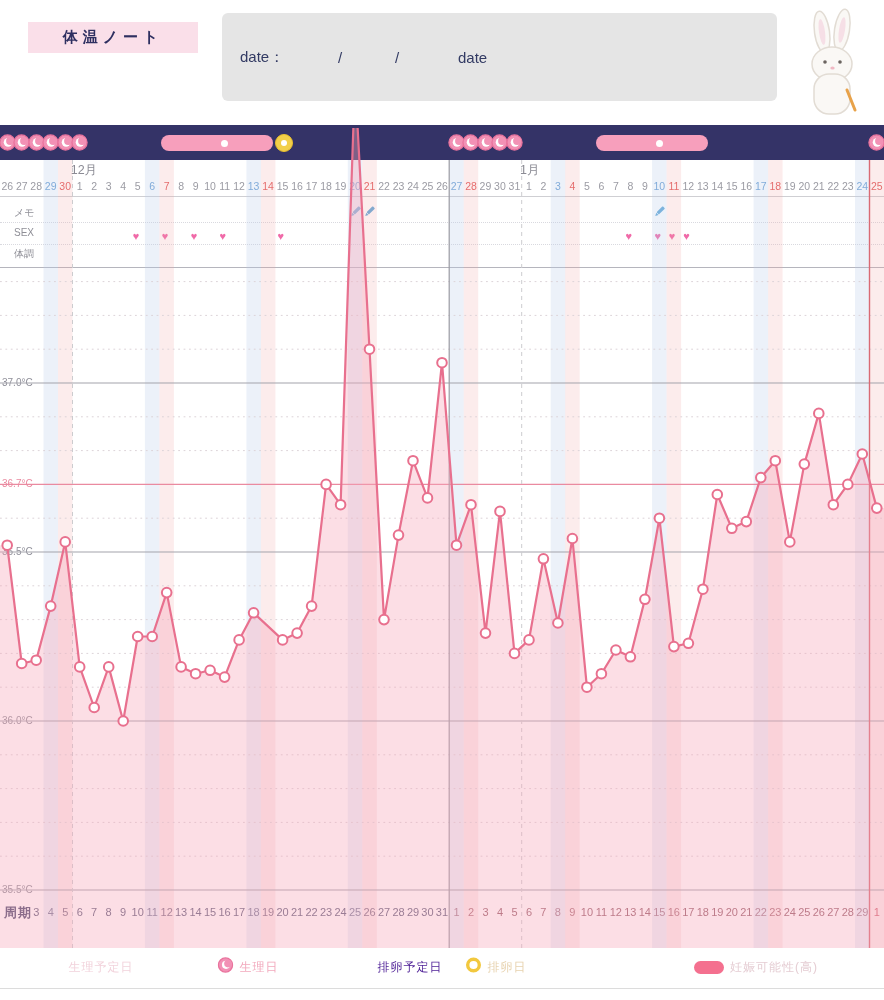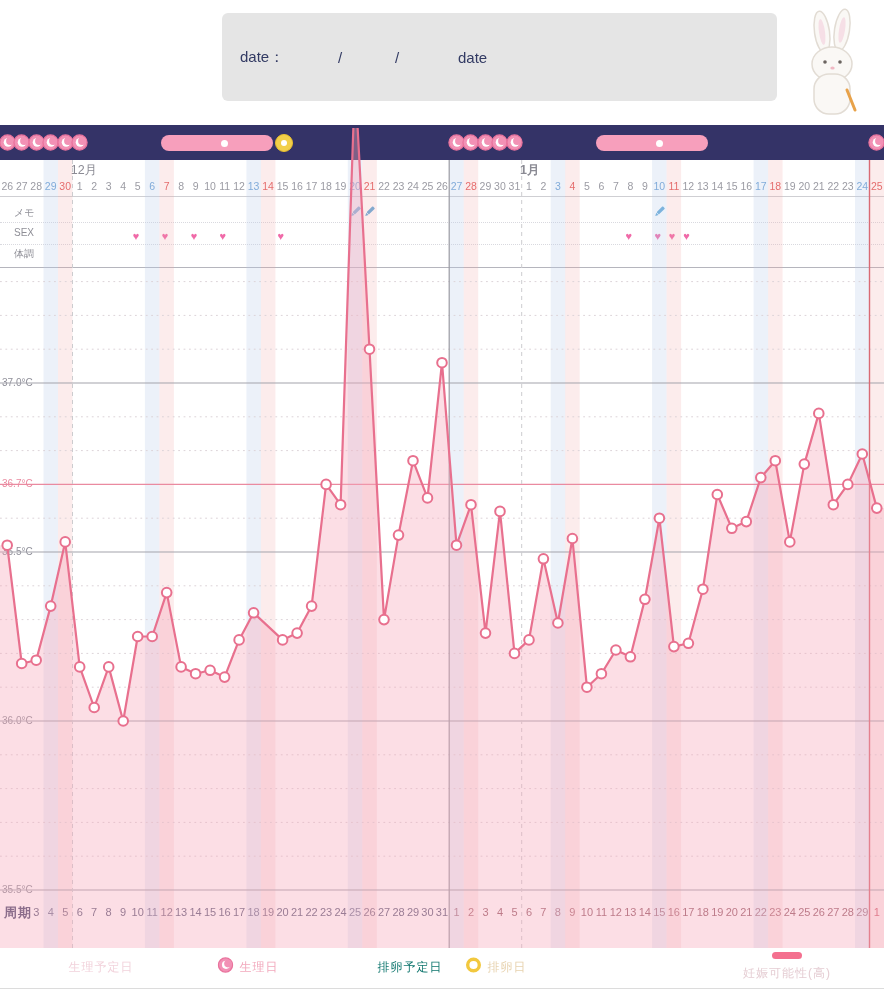--- a/index.html
+++ b/index.html
@@ -39,20 +39,21 @@
   .legend-item .lbl{font-size:12px;letter-spacing:1px;}
   .legend-pill{width:30px;height:13px;border-radius:7px;background:#f4708f;}
   .bottom-line{position:absolute;left:0;top:988px;width:884px;border-top:1px solid #dcdcdc;}
 </style>
 </head>
 <body>
 
 <div class="page">
 
   <div class="logo-wrap">
+    <div class="logo-sub">体温ノート</div>
   </div>
 
   <div class="datebox">
     <span style="left:18px">date：</span>
     <span style="left:116px">/</span>
     <span style="left:173px">/</span>
     <span style="left:236px">date</span>
   </div>
 
   <div class="mascot">
@@ -138,21 +139,21 @@
       <div class="pill-dot" style="left: 221.123px; top: 139.5px;"></div>
       <div class="pill" style="left: 596.164px; top: 135px; width: 111.934px; background: rgb(247, 159, 188);"></div>
       <div class="pill-dot" style="left: 655.877px; top: 139.5px;"></div>
       <div class="ovu" style="left: 274.59px; top: 134px;">
         <i></i>
       </div>
     </div>
 
   <div id="month-labels">
       <div class="month-label" style="left: 70.7049px; top: 162px;">12月</div>
-      <div class="month-label" style="left: 519.951px; top: 162px; font-weight: bold;">1月</div>
+      <div class="month-label" style="left: 519.951px; top: 162px;">1月</div>
     </div>
   <div id="day-row">
       <div class="daynum" style="left: 0px; width: 14.4918px; color: rgb(155, 155, 163);">26</div>
       <div class="daynum" style="left: 14.4918px; width: 14.4918px; color: rgb(155, 155, 163);">27</div>
       <div class="daynum" style="left: 28.9836px; width: 14.4918px; color: rgb(155, 155, 163);">28</div>
       <div class="daynum" style="left: 43.4754px; width: 14.4918px; color: rgb(107, 159, 212);">29</div>
       <div class="daynum" style="left: 57.9672px; width: 14.4918px; color: rgb(226, 92, 92);">30</div>
       <div class="daynum" style="left: 72.459px; width: 14.4918px; color: rgb(155, 155, 163);">1</div>
       <div class="daynum" style="left: 86.9508px; width: 14.4918px; color: rgb(155, 155, 163);">2</div>
       <div class="daynum" style="left: 101.443px; width: 14.4918px; color: rgb(155, 155, 163);">3</div>
@@ -432,27 +433,27 @@
       </div>
       <div class="legend-item" style="left: 248px;">
         <span><svg width="16" height="16" viewBox="0 0 18 18">
   <circle cx="9" cy="9" r="8" fill="#f291b5" stroke="#e9739d" stroke-width="1.4"></circle>
   <circle cx="9.6" cy="8.8" r="4.6" fill="#fff"></circle>
             <circle cx="11.8" cy="7.4" r="4.3" fill="#f291b5"></circle>
           </svg></span>
         <span class="lbl" style="color: rgb(242, 169, 189);">生理日</span>
       </div>
       <div class="legend-item" style="left: 410px;">
-        <span class="lbl" style="color: #0f766e;">排卵予定日</span>
+        <span class="lbl" style="color: #4c1d95;">排卵予定日</span>
       </div>
       <div class="legend-item" style="left: 496px;">
         <span><svg width="16" height="16" viewBox="0 0 16 16">
             <circle cx="8" cy="8" r="5.8" fill="#fff" stroke="#f2c83e" stroke-width="3.4"></circle>
           </svg></span>
         <span class="lbl" style="color: rgb(231, 210, 174);">排卵日</span>
       </div>
-      <div class="legend-item" style="left: 787px; flex-direction: column;">
+      <div class="legend-item" style="left: 756px;">
         <span class="legend-pill"></span>
         <span class="lbl" style="color: rgb(229, 205, 211);">妊娠可能性(高)</span>
       </div>
     </div>
   <div class="bottom-line"></div>
 </div>
 
 </body></html>

